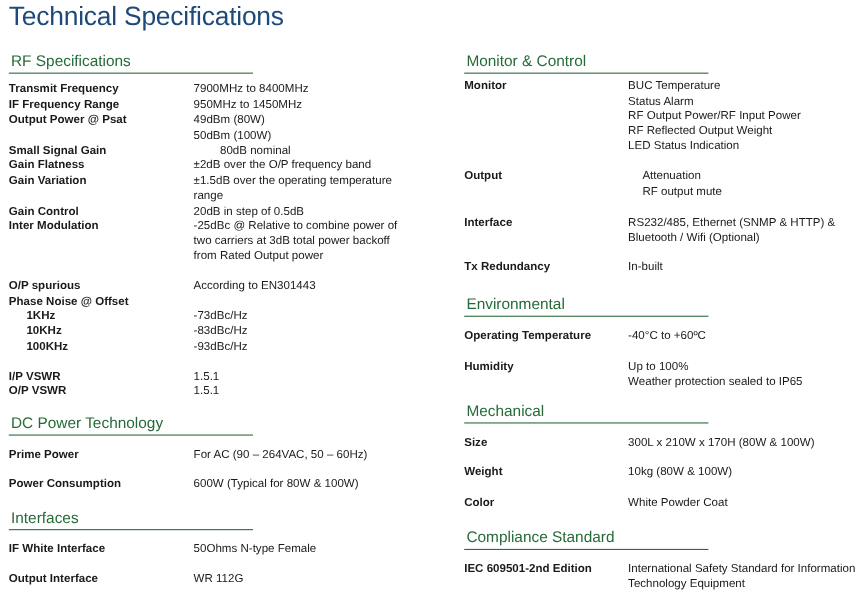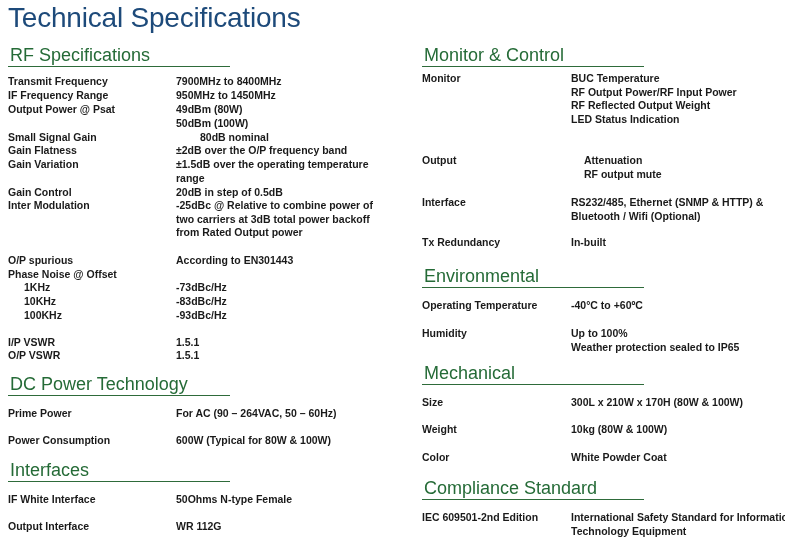--- a/index.html
+++ b/index.html
@@ -12,32 +12,32 @@
       height: 549px;
       position: relative;
       overflow: hidden;
       font-family: "Liberation Sans", sans-serif;
       color: #1a1a1a;
     }
     .page-title {
       position: absolute;
       left: 8px;
       top: 2px;
-      font-size: 28px;
+      font-size: 24px;
       color: #1d4a7a;
       font-weight: normal;
       letter-spacing: -0.2px;
       margin: 0;
       white-space: nowrap;
     }
     .section {
       position: absolute;
     }
     .section-head {
-      font-size: 18px;
+      font-size: 14px;
       color: #256b37;
       font-weight: normal;
       margin: 0;
       padding: 0 0 0 2px;
       height: 22px;
       line-height: 22px;
       border-bottom: 1.5px solid #2e6b3a;
       width: 220px;
       white-space: nowrap;
     }
@@ -56,21 +56,20 @@
       left: 0;
       font-weight: bold;
       color: #1a1a1a;
     }
     .row .label.indent {
       left: 16px;
     }
     .row .value {
       position: absolute;
       color: #1a1a1a;
-      font-weight: bold;
     }
     .row .value div {
       white-space: nowrap;
     }
   </style>
 </head>
 <body>
 
 <h1 class="page-title">Technical Specifications</h1>
 
@@ -207,20 +206,21 @@
   </div>
 </div>
 
 <div class="section" style="left:422px; top:44px;">
   <h2 class="section-head">Monitor &amp; Control</h2>
   <div class="rows">
     <div class="row" style="top:5px;">
       <span class="label">Monitor</span>
       <span class="value" style="left:149px;">
         <div>BUC Temperature</div>
+        <div>Status Alarm</div>
         <div>RF Output Power/RF Input Power</div>
         <div>RF Reflected Output Weight</div>
         <div>LED Status Indication</div>
       </span>
     </div>
     <div class="row" style="top:87px;">
       <span class="label">Output</span>
       <span class="value" style="left:162px;">
         <div>Attenuation</div>
         <div>RF output mute</div>

